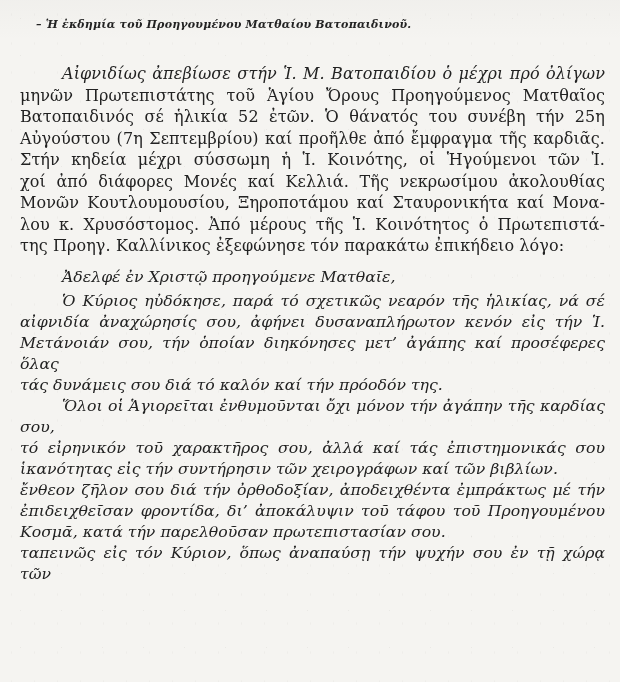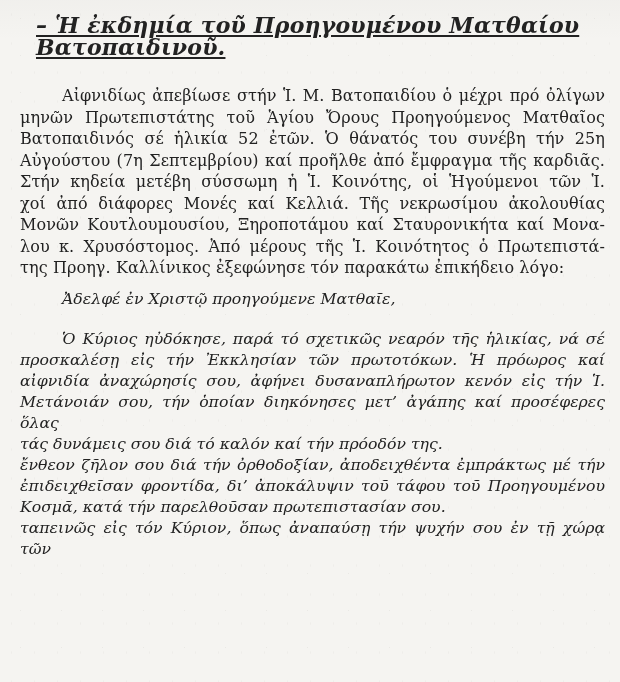--- a/index.html
+++ b/index.html
@@ -14,77 +14,80 @@
       radial-gradient(rgba(120,118,110,0.06) 0.6px, transparent 1px),
       linear-gradient(180deg, rgba(160,158,150,0.05), rgba(0,0,0,0) 40px);
     background-size: 41px 37px, 23px 29px, 100% 100%;
     font-family: "DejaVu Serif", "Liberation Serif", serif;
     color: #222;
     overflow: hidden;
   }
   .title {
     font-style: italic;
     font-weight: 700;
-    font-size: 22px;
+    font-size: 11px;
     line-height: 22px;
     margin: 2px 0 0 16px;
     letter-spacing: 0.2px;
-    text-decoration: underline;
   }
   .intro {
     margin-top: 27px;
     font-size: 16px;
     line-height: 21.5px;
     letter-spacing: 0.1px;
   }
   .eulogy {
     margin-top: 9px;
     font-style: italic;
     font-size: 15.7px;
     line-height: 21px;
   }
   .line {
     text-align: justify;
     text-align-last: justify;
   }
   .line.end { text-align-last: auto; }
-  .line.indent { text-indent: 42px; }
-  .salutation { margin-bottom: 19px; }
+  .line.indent { text-indent: 42px; font-style: italic; }
+  .salutation { margin-bottom: 3px; }
 </style>
 </head>
 <body>
 
 <main>
 
   <h1 class="title">– Ἡ ἐκδημία τοῦ Προηγουμένου Ματθαίου Βατοπαιδινοῦ.</h1>
 
   <section class="intro">
     <div class="line indent">Αἰφνιδίως ἀπεβίωσε στήν Ἱ. Μ. Βατοπαιδίου ὁ μέχρι πρό ὀλίγων</div>
     <div class="line">μηνῶν Πρωτεπιστάτης τοῦ Ἁγίου Ὄρους Προηγούμενος Ματθαῖος</div>
     <div class="line">Βατοπαιδινός σέ ἡλικία 52 ἐτῶν. Ὁ θάνατός του συνέβη τήν 25η</div>
     <div class="line">Αὐγούστου (7η Σεπτεμβρίου) καί προῆλθε ἀπό ἔμφραγμα τῆς καρδιᾶς.</div>
-    <div class="line">Στήν κηδεία μετέβη σύσσωμη ἡ Ἱ. Κοινότης, οἱ Ἡγούμενοι τῶν Ἱ.</div>
+    <div class="line">Στήν κηδεία μέχρι σύσσωμη ἡ Ἱ. Κοινότης, οἱ Ἡγούμενοι τῶν Ἱ.</div>
     <div class="line">χοί ἀπό διάφορες Μονές καί Κελλιά. Τῆς νεκρωσίμου ἀκολουθίας</div>
     <div class="line">Μονῶν Κουτλουμουσίου, Ξηροποτάμου καί Σταυρονικήτα καί Μονα-</div>
     <div class="line">λου κ. Χρυσόστομος. Ἀπό μέρους τῆς Ἱ. Κοινότητος ὁ Πρωτεπιστά-</div>
     <div class="line end">της Προηγ. Καλλίνικος ἐξεφώνησε τόν παρακάτω ἐπικήδειο λόγο:</div>
   </section>
 
   <section class="eulogy">
 
     <div class="line indent end salutation">Ἀδελφέ ἐν Χριστῷ προηγούμενε Ματθαῖε,</div>
 
     <div>
       <div class="line indent">Ὁ Κύριος ηὐδόκησε, παρά τό σχετικῶς νεαρόν τῆς ἡλικίας, νά σέ</div>
-      <div class="line">προσκαλέσῃ εἰς τήν Ἐκκλησίαν τῶν πρωτοτόκων. Ἡ πρόωρος καί</div>
       <div class="line">αἰφνιδία ἀναχώρησίς σου, ἀφήνει δυσαναπλήρωτον κενόν εἰς τήν Ἱ.</div>
       <div class="line">Μετάνοιάν σου, τήν ὁποίαν διηκόνησες μετ’ ἀγάπης καί προσέφερες ὅλας</div>
       <div class="line end">τάς δυνάμεις σου διά τό καλόν καί τήν πρόοδόν της.</div>
     </div>
 
+    <div>
+      <div class="line indent">Ὅλοι οἱ Ἁγιορεῖται ἐνθυμοῦνται ὄχι μόνον τήν ἀγάπην τῆς καρδίας σου,</div>
+      <div class="line">τό εἰρηνικόν τοῦ χαρακτῆρος σου, ἀλλά καί τάς ἐπιστημονικάς σου</div>
+      <div class="line end">ἱκανότητας εἰς τήν συντήρησιν τῶν χειρογράφων καί τῶν βιβλίων.</div>
+    </div>
 
     <div>
       <div class="line">ἔνθεον ζῆλον σου διά τήν ὀρθοδοξίαν, ἀποδειχθέντα ἐμπράκτως μέ τήν</div>
       <div class="line">ἐπιδειχθεῖσαν φροντίδα, δι’ ἀποκάλυψιν τοῦ τάφου τοῦ Προηγουμένου</div>
       <div class="line end">Κοσμᾶ, κατά τήν παρελθοῦσαν πρωτεπιστασίαν σου.</div>
     </div>
 
     <div>
       <div class="line">ταπεινῶς εἰς τόν Κύριον, ὅπως ἀναπαύσῃ τήν ψυχήν σου ἐν τῇ χώρᾳ τῶν</div>
 

